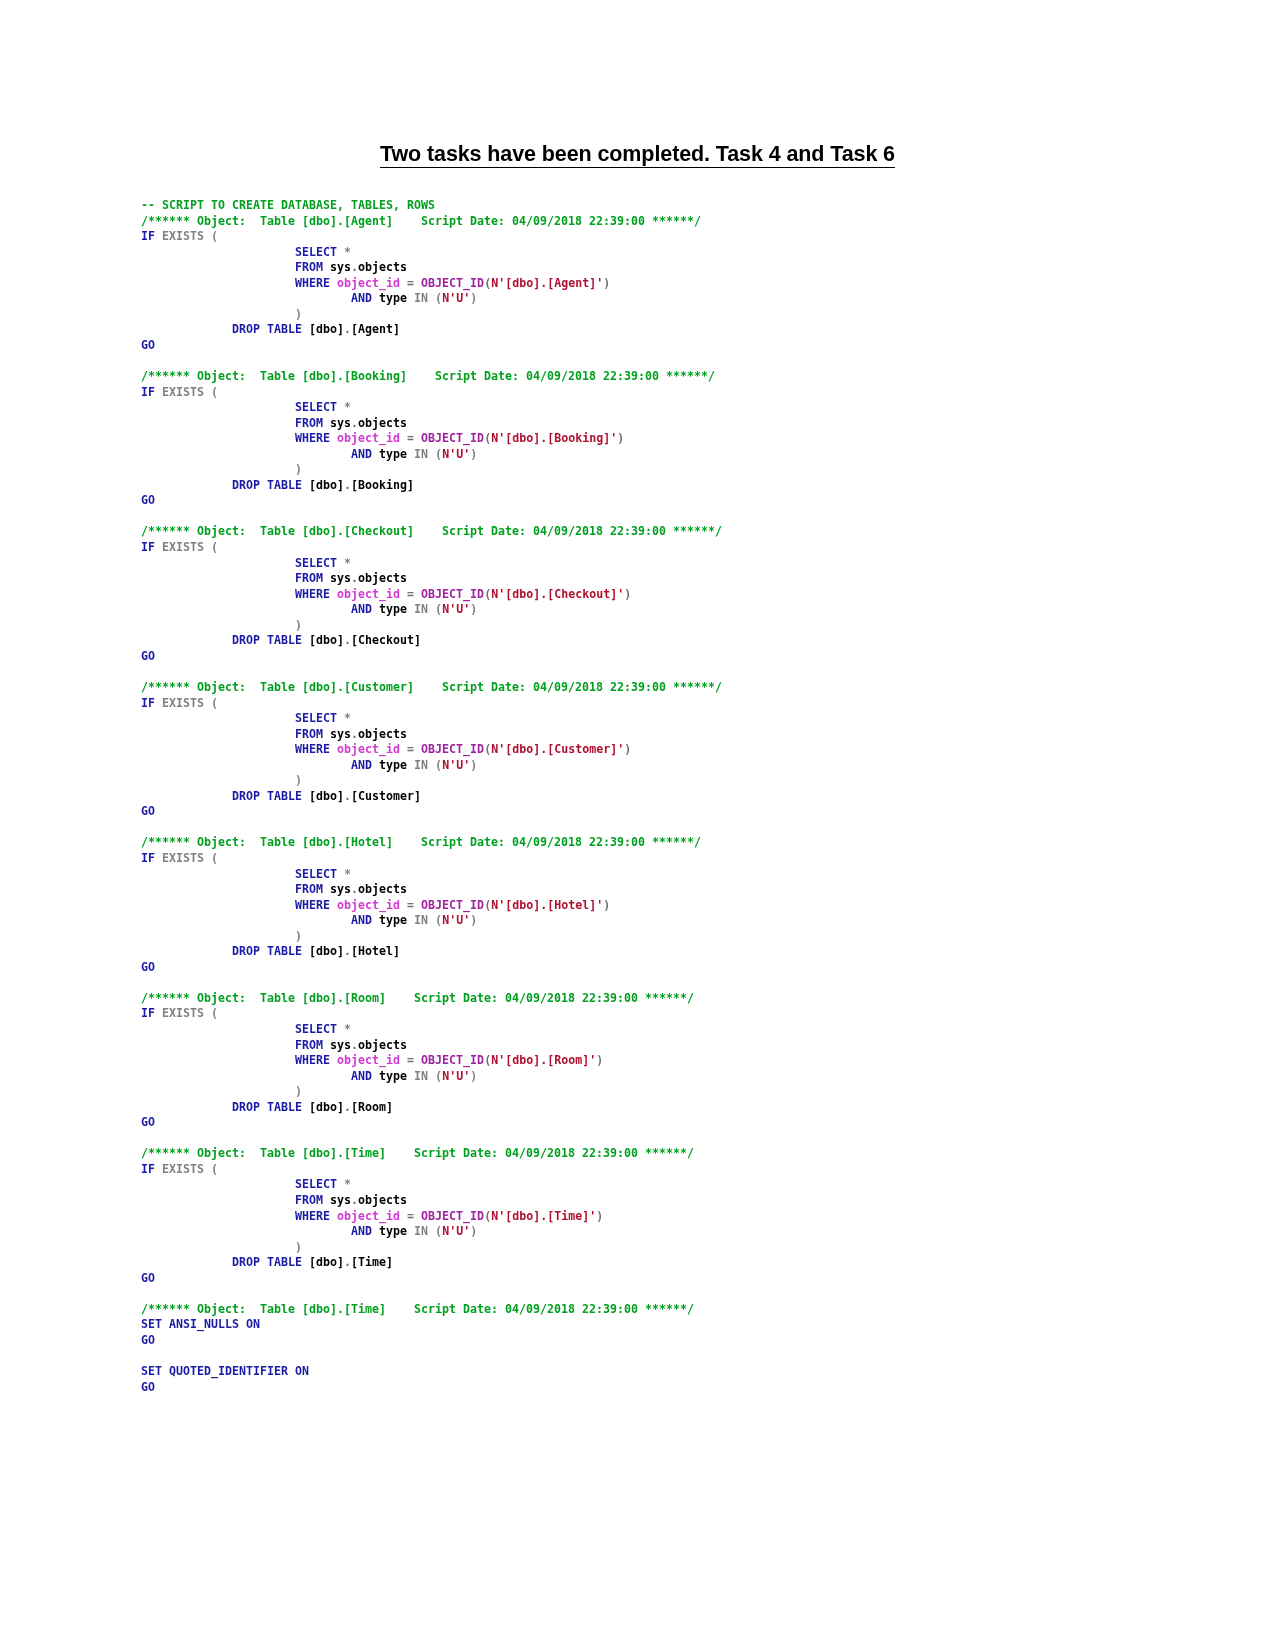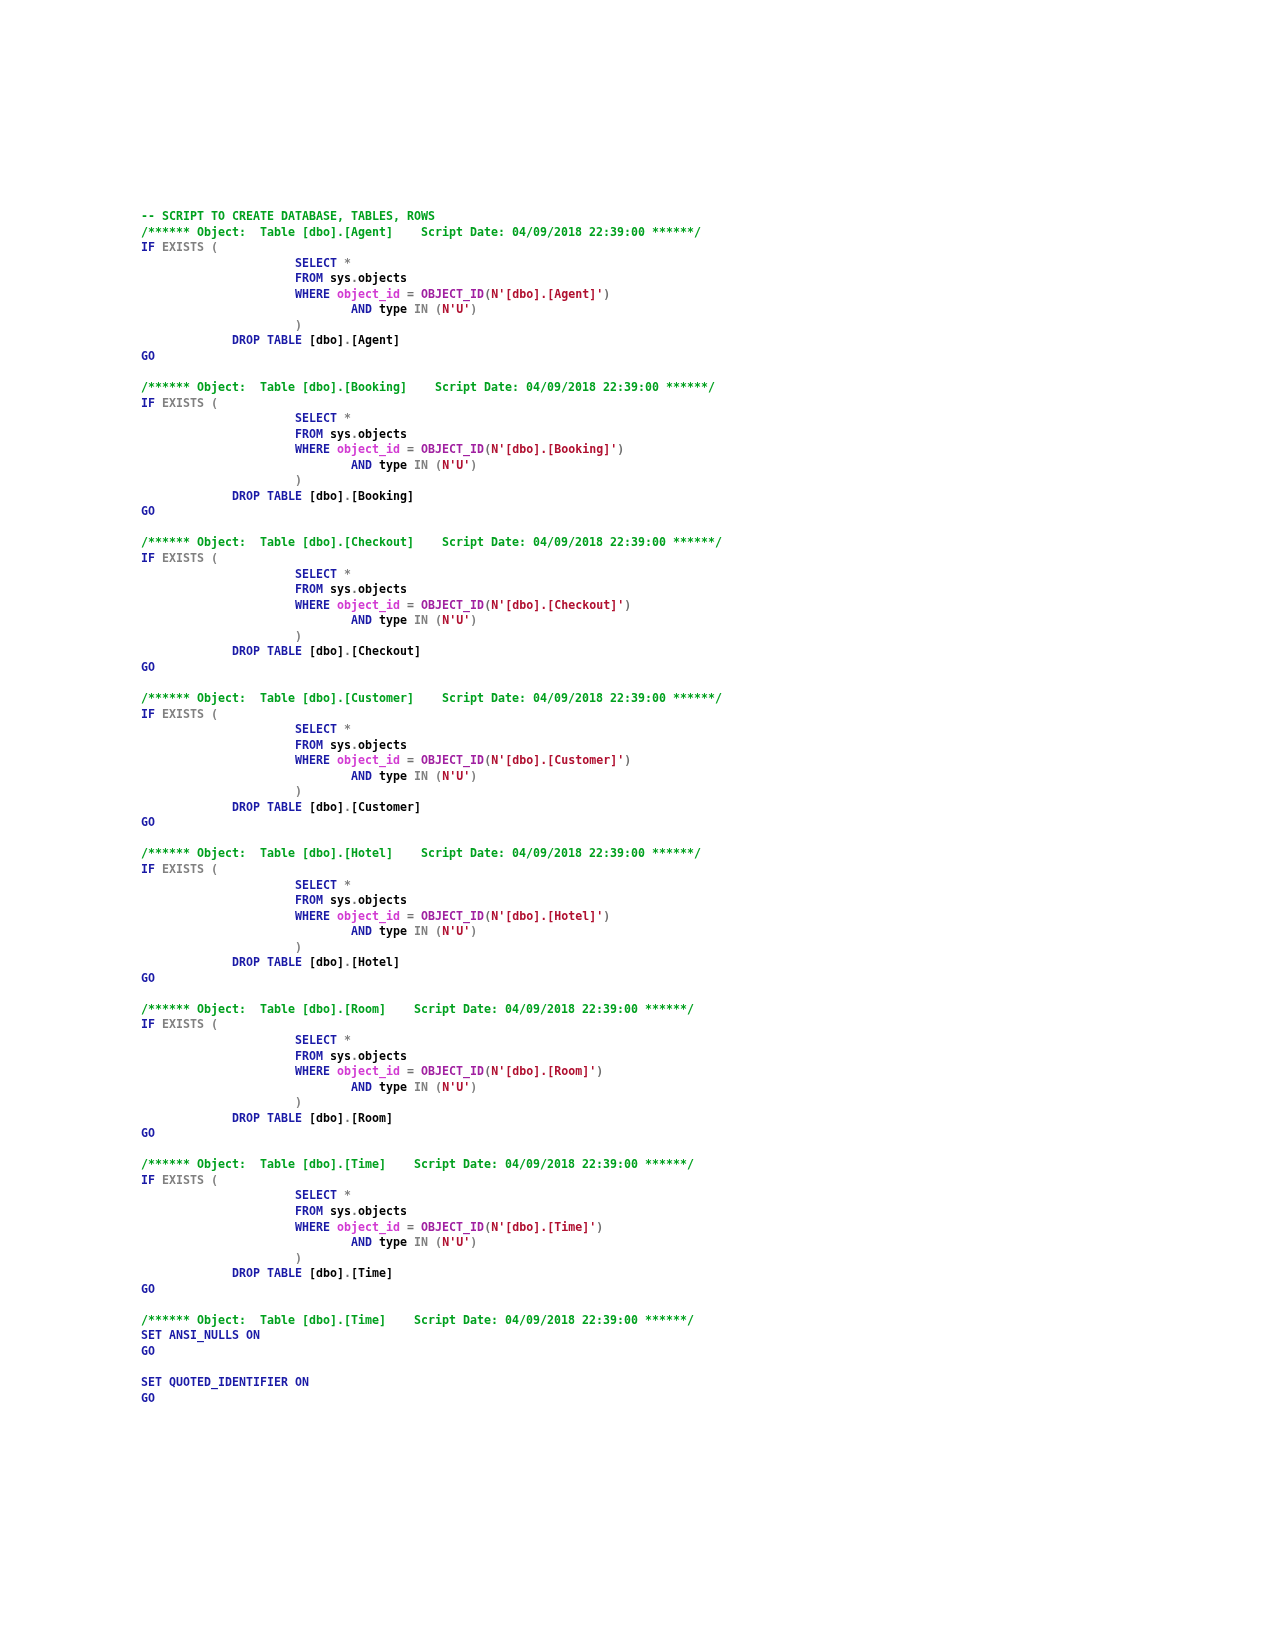--- a/index.html
+++ b/index.html
@@ -47,21 +47,21 @@
     border-bottom: 1.7px solid #000000;
     padding-bottom: 0px;
     display: inline-block;
     line-height: 25px;
   }
 
   
   .code-area {
     position: absolute;
     left: 141px;
-    top: 209px;
+    top: 198px;
     width: 1000px;
   }
   pre.code {
     margin: 0;
     padding: 0;
     font-family: "DejaVu Sans Mono", "Liberation Mono", monospace;
     font-size: 11.6px;
     line-height: 15.55px;
     font-weight: bold;
     color: #000000;
@@ -79,20 +79,21 @@
   .c-fn      { color: #A020A0; }     
   .c-str     { color: #B01030; }     
   .c-punc    { color: #707070; }
 </style>
 </head>
 <body>
 
 <div class="page">
 
   <div class="heading-block">
+    <div class="doc-title"><span>Two tasks have been completed. Task 4 and Task 6</span></div>
   </div>
 
   <div class="code-area">
     <pre class="code" id="sql-source"><span class="c-comment">-- SCRIPT TO CREATE DATABASE, TABLES, ROWS</span>
 <span class="c-comment">/****** Object:  Table [dbo].[Agent]    Script Date: 04/09/2018 22:39:00 ******/</span>
 <span class="c-kw">IF</span> <span class="c-gray">EXISTS (</span>
                       <span class="c-kw">SELECT</span> <span class="c-gray">*</span>
                       <span class="c-kw">FROM</span> <span class="c-plain">sys</span><span class="c-punc">.</span><span class="c-plain">objects</span>
                       <span class="c-kw">WHERE</span> <span class="c-col">object_id</span> <span class="c-punc">=</span> <span class="c-fn">OBJECT_ID</span><span class="c-punc">(</span><span class="c-str">N'[dbo].[Agent]'</span><span class="c-punc">)</span>
                               <span class="c-kw">AND</span> <span class="c-plain">type</span> <span class="c-gray">IN</span> <span class="c-gray">(</span><span class="c-str">N'U'</span><span class="c-gray">)</span>

